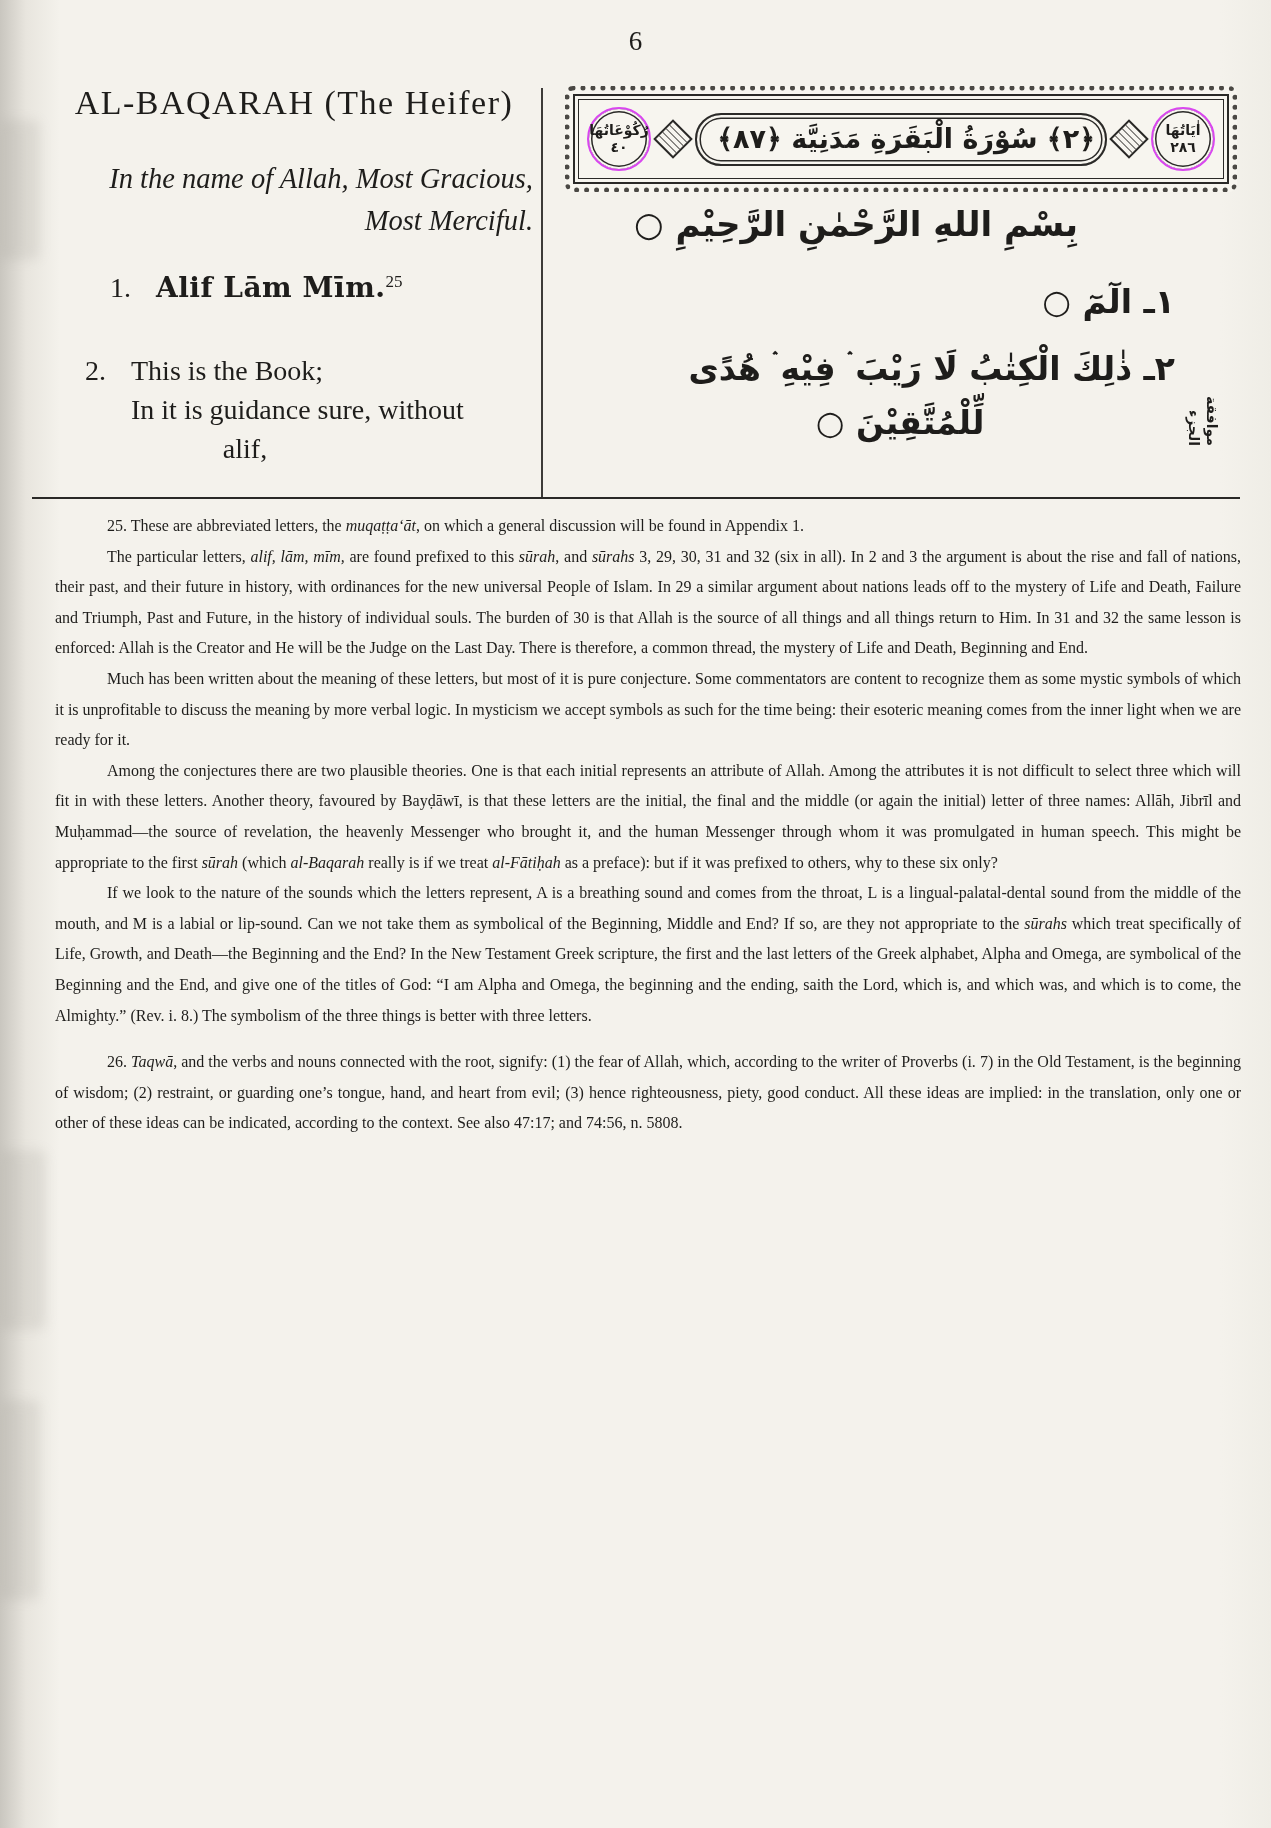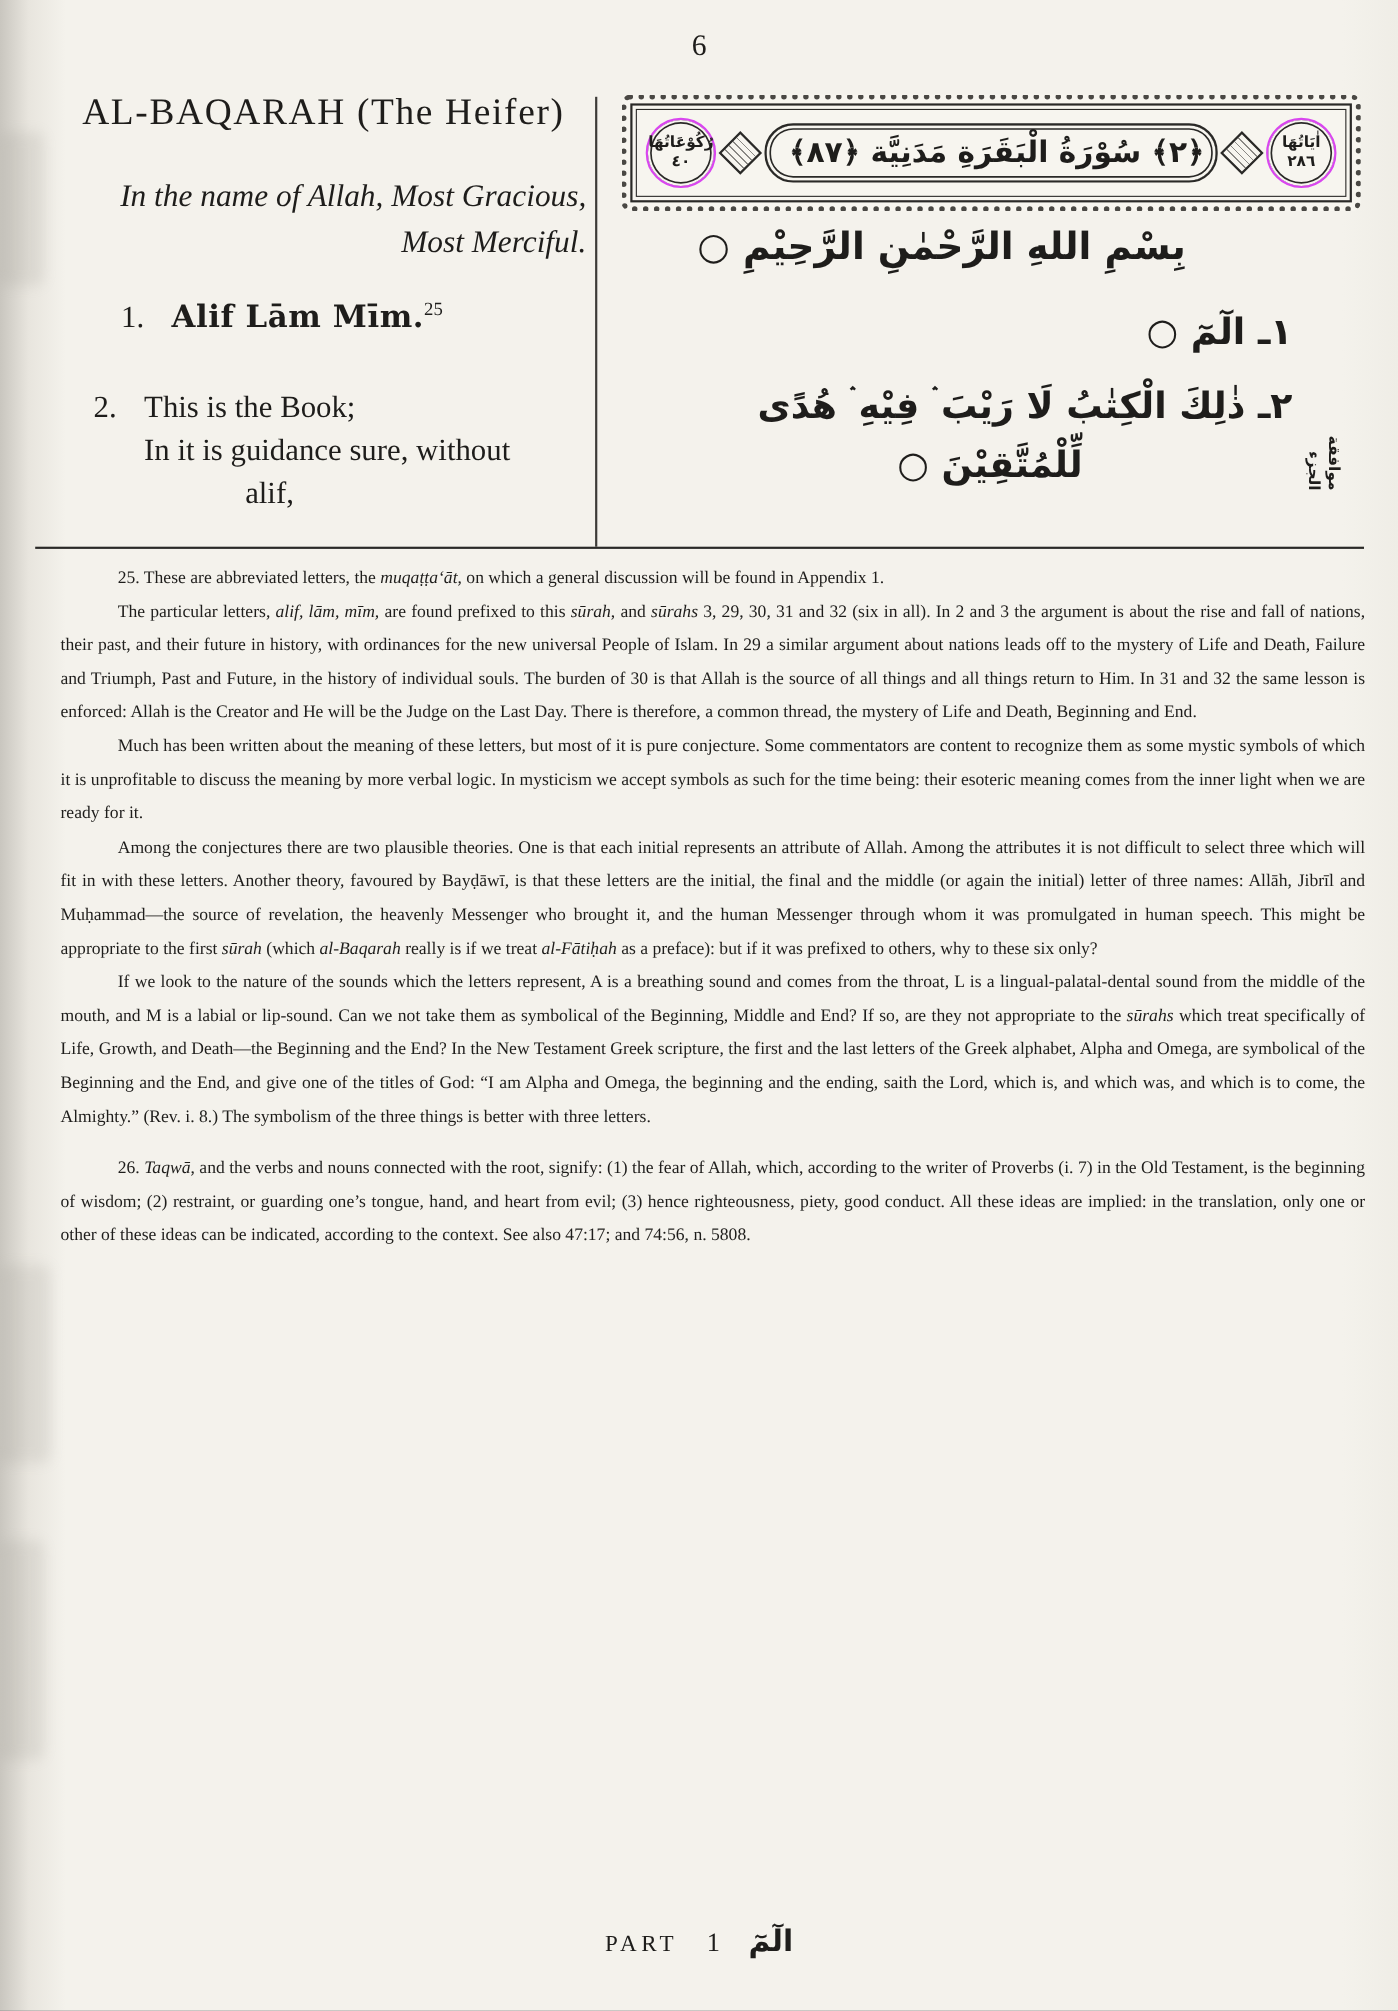--- a/index.html
+++ b/index.html
@@ -119,19 +119,14 @@
 
   <div class="notes">
     <p>25. These are abbreviated letters, the <i>muqaṭṭaʻāt</i>, on which a general discussion will be found in Appendix 1.</p>
     <p>The particular letters, <i>alif, lām, mīm,</i> are found prefixed to this <i>sūrah</i>, and <i>sūrahs</i> 3, 29, 30, 31 and 32 (six in all). In 2 and 3 the argument is about the rise and fall of nations, their past, and their future in history, with ordinances for the new universal People of Islam. In 29 a similar argument about nations leads off to the mystery of Life and Death, Failure and Triumph, Past and Future, in the history of individual souls. The burden of 30 is that Allah is the source of all things and all things return to Him. In 31 and 32 the same lesson is enforced: Allah is the Creator and He will be the Judge on the Last Day. There is therefore, a common thread, the mystery of Life and Death, Beginning and End.</p>
     <p>Much has been written about the meaning of these letters, but most of it is pure conjecture. Some commentators are content to recognize them as some mystic symbols of which it is unprofitable to discuss the meaning by more verbal logic. In mysticism we accept symbols as such for the time being: their esoteric meaning comes from the inner light when we are ready for it.</p>
     <p>Among the conjectures there are two plausible theories. One is that each initial represents an attribute of Allah. Among the attributes it is not difficult to select three which will fit in with these letters. Another theory, favoured by Bayḍāwī, is that these letters are the initial, the final and the middle (or again the initial) letter of three names: Allāh, Jibrīl and Muḥammad—the source of revelation, the heavenly Messenger who brought it, and the human Messenger through whom it was promulgated in human speech. This might be appropriate to the first <i>sūrah</i> (which <i>al-Baqarah</i> really is if we treat <i>al-Fātiḥah</i> as a preface): but if it was prefixed to others, why to these six only?</p>
     <p>If we look to the nature of the sounds which the letters represent, A is a breathing sound and comes from the throat, L is a lingual-palatal-dental sound from the middle of the mouth, and M is a labial or lip-sound. Can we not take them as symbolical of the Beginning, Middle and End? If so, are they not appropriate to the <i>sūrahs</i> which treat specifically of Life, Growth, and Death—the Beginning and the End? In the New Testament Greek scripture, the first and the last letters of the Greek alphabet, Alpha and Omega, are symbolical of the Beginning and the End, and give one of the titles of God: “I am Alpha and Omega, the beginning and the ending, saith the Lord, which is, and which was, and which is to come, the Almighty.” (Rev. i. 8.) The symbolism of the three things is better with three letters.</p>
     <p class="sp">26. <i>Taqwā</i>, and the verbs and nouns connected with the root, signify: (1) the fear of Allah, which, according to the writer of Proverbs (i. 7) in the Old Testament, is the beginning of wisdom; (2) restraint, or guarding one’s tongue, hand, and heart from evil; (3) hence righteousness, piety, good conduct. All these ideas are implied: in the translation, only one or other of these ideas can be indicated, according to the context. See also 47:17; and 74:56, n. 5808.</p>
   </div>
 
-  <div class="footer">
-    <span class="part-label">PART</span>
-    <span class="part-num">1</span>
-    <span class="ar">الٓمٓ</span>
-  </div>
 
 </div>
 
 </body></html>

